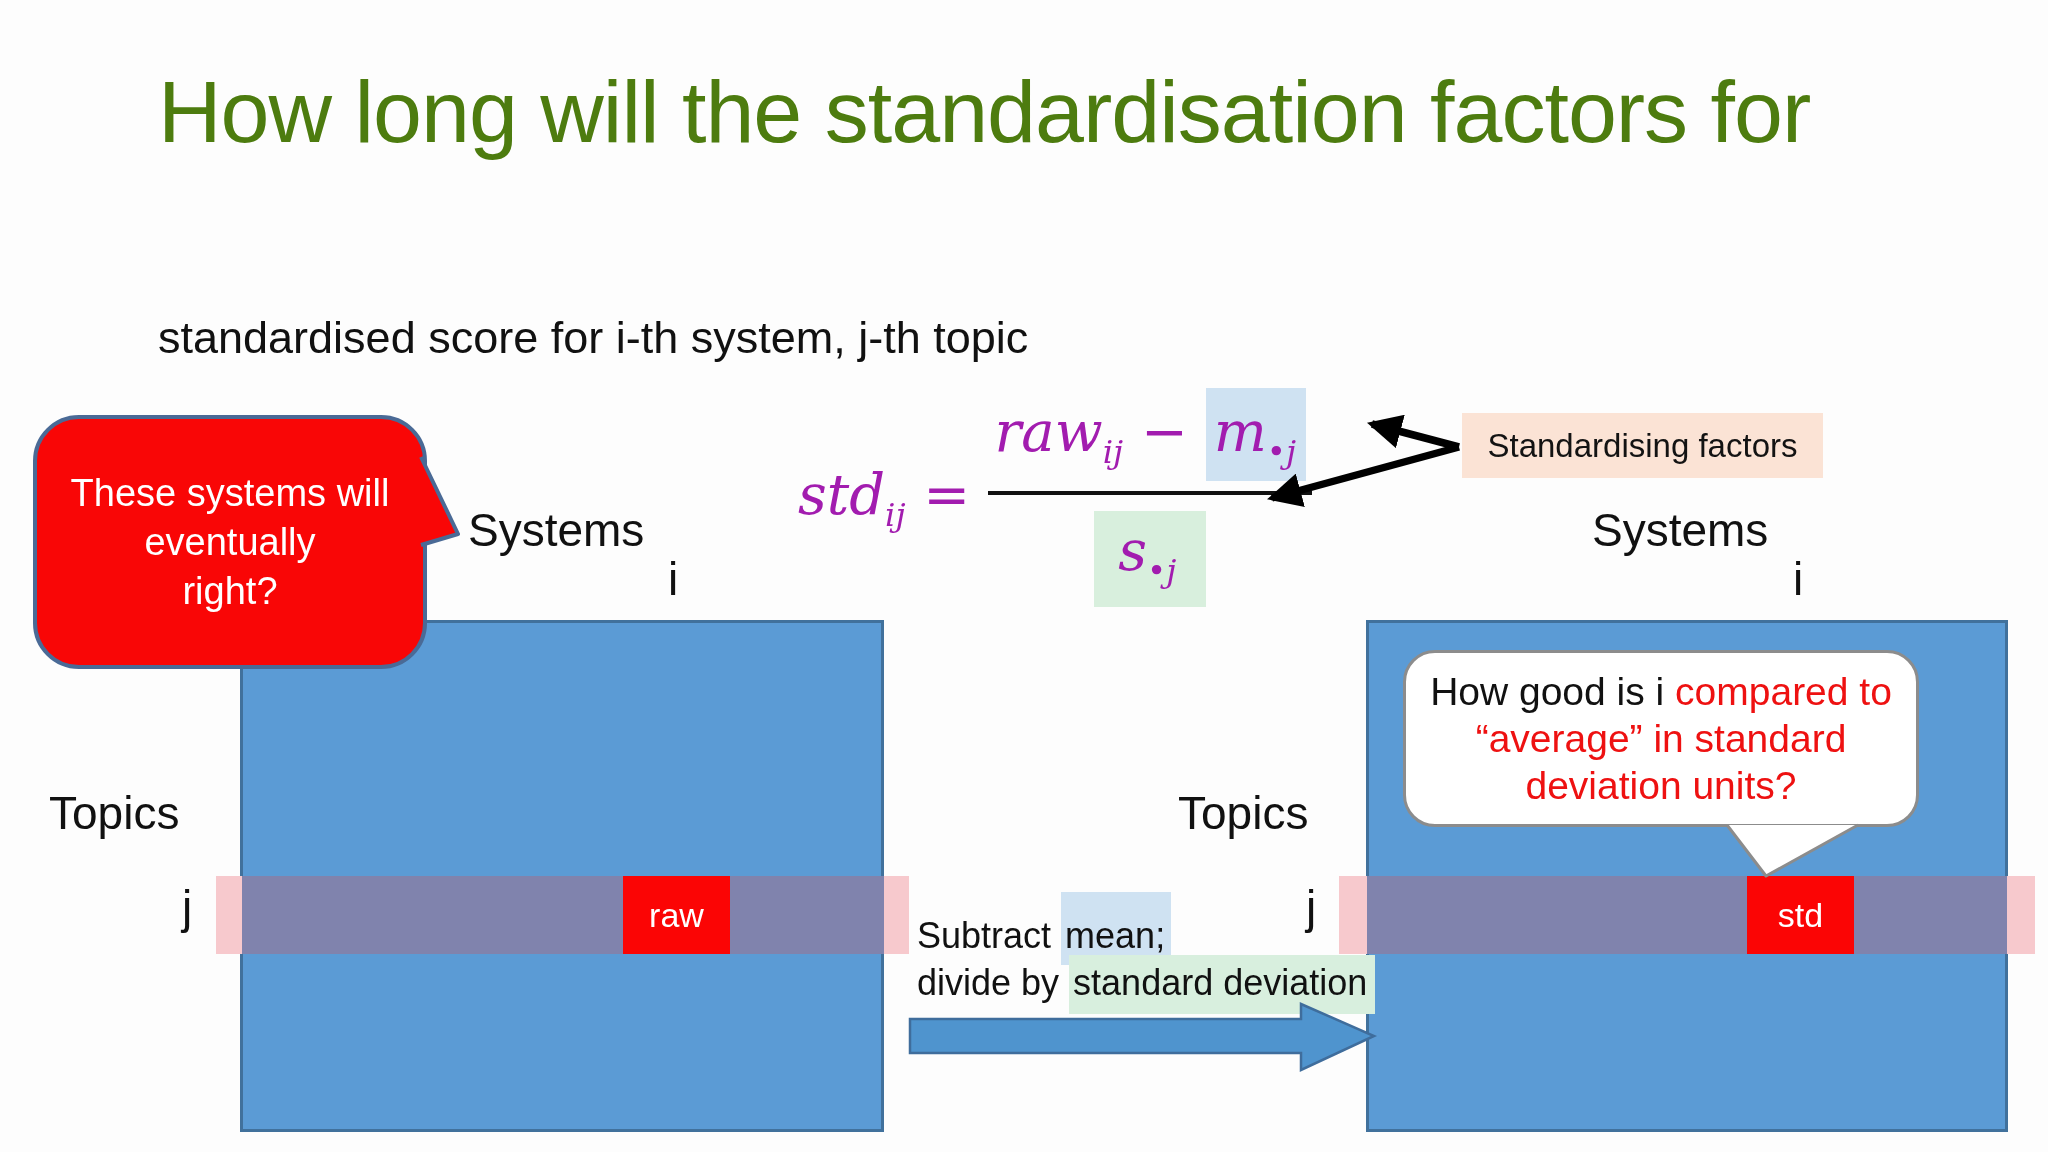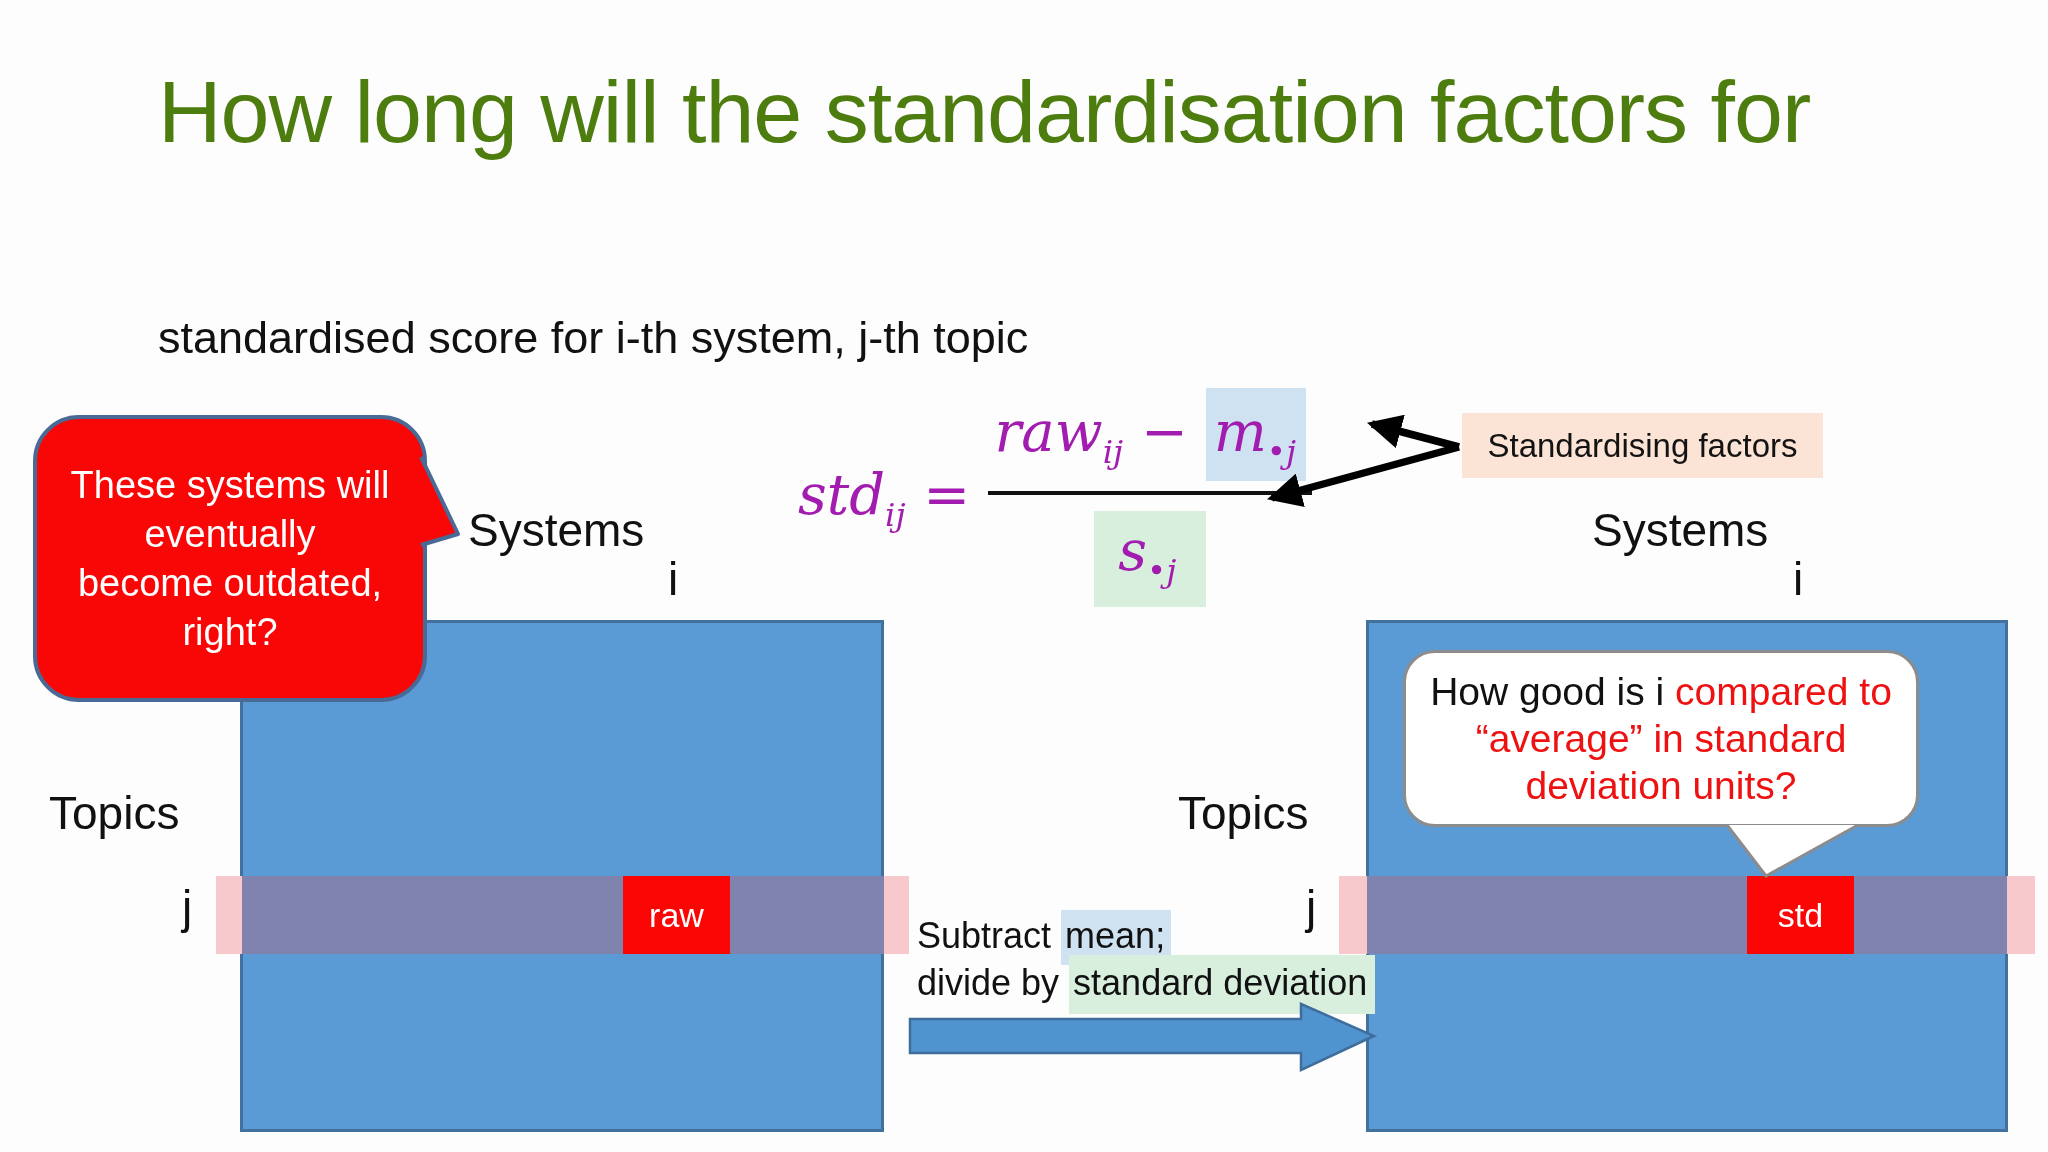--- a/index.html
+++ b/index.html
@@ -28,33 +28,33 @@
   .matrix{background:#5b9bd5;border:3px solid #41719c;box-sizing:border-box;}
   .matrix-left{left:240px;top:620px;width:644px;height:512px;}
   .matrix-right{left:1366px;top:620px;width:642px;height:512px;}
   .band{top:876px;height:78px;}
   .band-pink{background:#f7c9cd;}
   .band-overlap{background:#8083ad;}
   .cell{top:876px;width:107px;height:78px;background:#fb0505;color:#fff;
     display:flex;align-items:center;justify-content:center;font-size:34px;}
   .axis-label{font-size:46px;color:#111;}
   
-  .red-bubble{left:33px;top:415px;width:394px;height:287px;background:#f90606;
+  .red-bubble{left:33px;top:415px;width:394px;height:254px;background:#f90606;
     border:4px solid #4a6a96;border-radius:46px;box-sizing:border-box;
     display:flex;flex-direction:column;align-items:center;justify-content:center;
     text-align:center;color:#fff;font-size:38px;line-height:49px;}
   
   .white-bubble{left:1403px;top:650px;width:516px;height:177px;background:#fff;
     border:3px solid #8c8c8c;border-radius:32px;box-sizing:border-box;
     display:flex;flex-direction:column;align-items:center;justify-content:center;
     text-align:center;font-size:39px;line-height:47px;color:#111;}
   .red-text{color:#ee1111;}
   
   .transform-caption{left:917px;top:912px;font-size:36px;line-height:47px;color:#111;white-space:nowrap;}
-  .mark-blue{background:#cfe2f2;padding:5px 6px 9px 4px;}
+  .mark-blue{background:#cfe2f2;padding:23px 6px 9px 4px;}
   .mark-green{background:#d8efde;padding:7px 8px 11px 4px;}
   
   .overlay{left:0;top:0;width:2048px;height:1152px;pointer-events:none;}
   .z1{z-index:1}.z2{z-index:2}.z3{z-index:3}.z4{z-index:4}.z5{z-index:5}.z6{z-index:6}
 </style>
 </head>
 <body>
 
 <div class="slide">
 
@@ -102,21 +102,20 @@
   <div class="abs axis-label z4" style="left:182px;top:880px;">j</div>
 
   <div class="abs axis-label z4" style="left:1592px;top:503px;">Systems</div>
   <div class="abs axis-label z4" style="left:1793px;top:552px;">i</div>
   <div class="abs axis-label z4" style="left:1178px;top:786px;">Topics</div>
   <div class="abs axis-label z4" style="left:1306px;top:880px;">j</div>
 
   <div class="abs red-bubble z5">
     <div>These systems will</div>
     <div>eventually</div>
-    <div>become outdated,</div>
     <div>right?</div>
   </div>
 
   <div class="abs white-bubble z5">
     <div><span>How good is i </span><span class="red-text">compared to</span></div>
     <div class="red-text">“average” in standard</div>
     <div class="red-text">deviation units?</div>
   </div>
 
   <div class="abs transform-caption z4">

